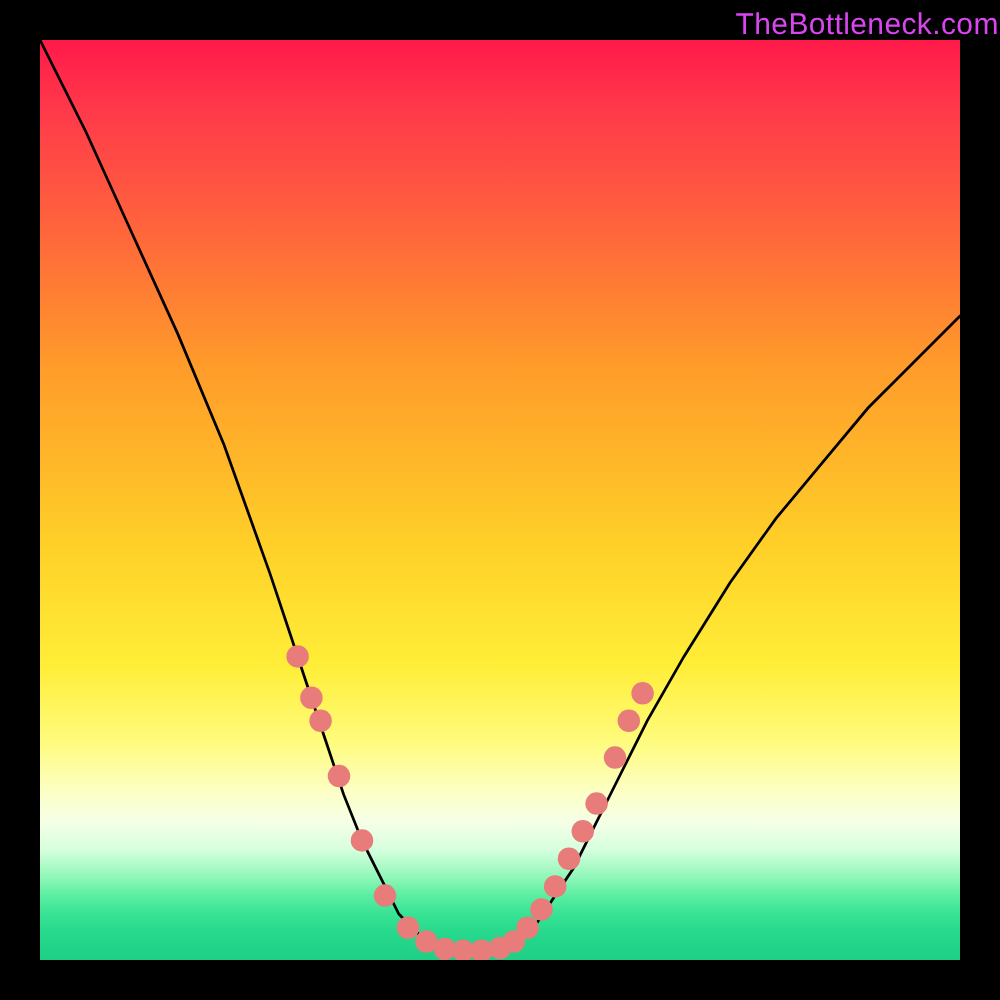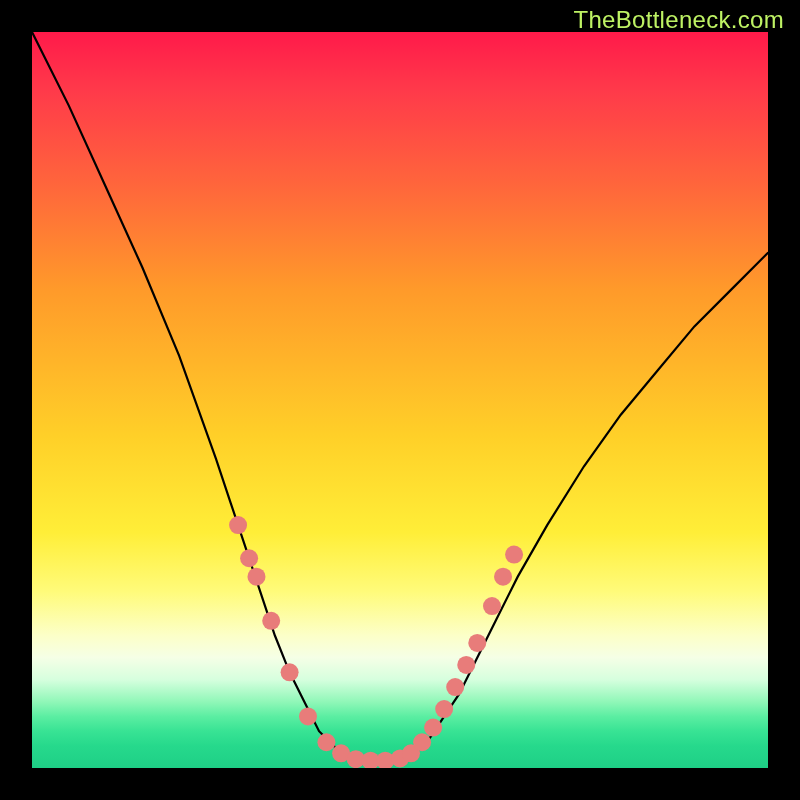--- a/index.html
+++ b/index.html
@@ -39,22 +39,22 @@
       #90f7b8 91%,
       #5beea2 93%,
       #38e394 95%,
       #26d98c 97%,
       #1ecf86 100%
     );
   }
   .watermark {
     position: absolute;
     top: 6px;
-    right: 16px;
-    color: #bef264;
+    right: 1px;
+    color: #d946ef;
     font-size: 24px;
     font-weight: 500;
     letter-spacing: 0.3px;
     z-index: 10;
   }
   svg.curve-layer {
     position: absolute;
     left: 0;
     top: 0;
     width: 736px;

